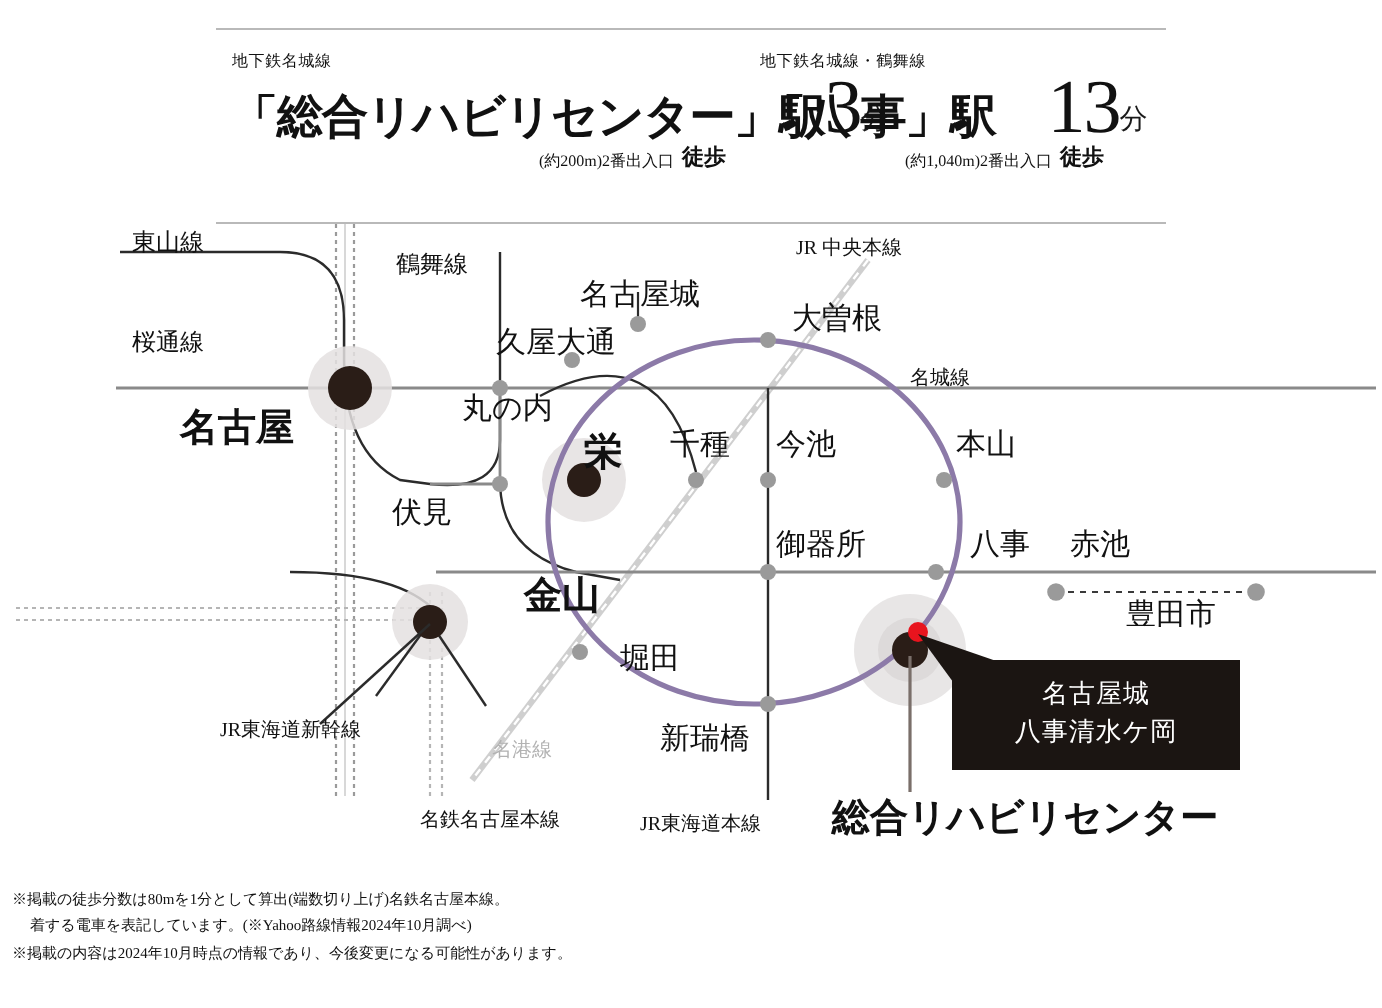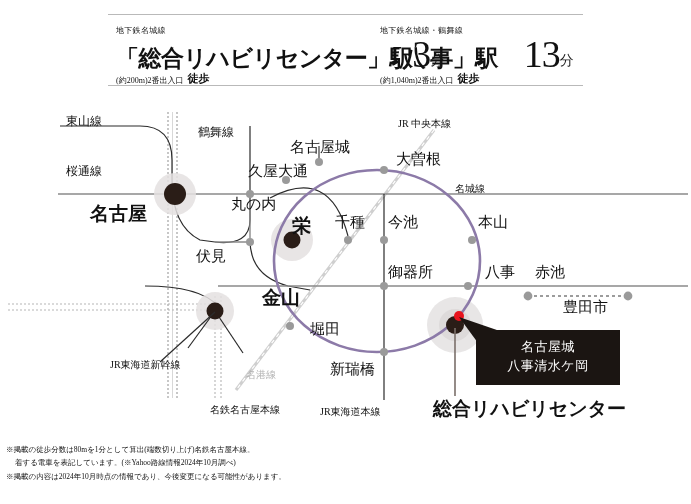--- a/index.html
+++ b/index.html
@@ -6,41 +6,41 @@
   body{
     width:691px;height:504px;
     background:#ffffff;
     font-family:"Liberation Serif","DejaVu Serif",serif;
     color:#1a1a1a;
     overflow:hidden;
     position:relative;
   }
   
   #header{
-    position:absolute;left:108px;top:14px;width:475px;height:72px;
+    position:absolute;left:108px;top:14px;width:475px;height:98px;
     border-top:1px solid #b9b9b9;border-bottom:1px solid #b9b9b9;
     box-sizing:border-box;
   }
   .access-block{position:absolute;}
   .line-name{
     font-size:8px;letter-spacing:0.3px;color:#111;white-space:nowrap;
     font-family:"Liberation Serif","DejaVu Serif",serif;
   }
   .sta-row{display:flex;align-items:flex-end;white-space:nowrap;}
   .sta-name{
     font-size:23px;font-weight:700;letter-spacing:-0.5px;line-height:1;
     color:#111;
   }
   .big-min{
     font-size:38px;font-weight:400;line-height:0.85;letter-spacing:-1px;
     color:#111;
   }
   .min-unit{font-size:14px;font-weight:400;line-height:1;padding-bottom:2px;}
   .detail-row{
-    display:flex;align-items:flex-end;justify-content:flex-start;
+    display:flex;align-items:flex-end;justify-content:flex-end;
     white-space:nowrap;font-size:8px;color:#111;
   }
   .detail-dist{font-size:8px;}
   .detail-walk{font-size:11px;font-weight:700;padding-left:4px;}
 
   
   #map{position:absolute;left:0;top:100px;width:691px;height:340px;}
   #map svg{display:block;}
   .mlabel{
     position:absolute;white-space:nowrap;color:#111;
@@ -224,21 +224,21 @@
   <span class="mlabel line-sm" style="left:398px;top:17px;">JR 中央本線</span>
   <span class="mlabel line-sm" style="left:455px;top:82px;">名城線</span>
   <span class="mlabel line-gray" style="left:246px;top:268px;">名港線</span>
   <span class="mlabel line-sm" style="left:110px;top:258px;">JR東海道新幹線</span>
   <span class="mlabel line-sm" style="left:210px;top:303px;">名鉄名古屋本線</span>
   <span class="mlabel line-sm" style="left:320px;top:305px;">JR東海道本線</span>
 
   <span class="mlabel sta-lg" style="left:90px;top:101px;">名古屋</span>
   <span class="mlabel sta-lg" style="left:292px;top:113px;">栄</span>
   <span class="mlabel sta-lg" style="left:262px;top:185px;">金山</span>
-  <span class="mlabel sta-lg" style="left:433px;top:296px;">総合リハビリセンター</span>
+  <span class="mlabel sta-lg" style="left:416px;top:296px;">総合リハビリセンター</span>
 
   <span class="mlabel sta-md" style="left:248px;top:62px;">久屋大通</span>
   <span class="mlabel sta-md" style="left:231px;top:95px;">丸の内</span>
   <span class="mlabel sta-md" style="left:196px;top:147px;">伏見</span>
   <span class="mlabel sta-md" style="left:290px;top:38px;">名古屋城</span>
   <span class="mlabel sta-md" style="left:396px;top:50px;">大曽根</span>
   <span class="mlabel sta-md" style="left:335px;top:113px;">千種</span>
   <span class="mlabel sta-md" style="left:388px;top:113px;">今池</span>
   <span class="mlabel sta-md" style="left:478px;top:113px;">本山</span>
   <span class="mlabel sta-md" style="left:388px;top:163px;">御器所</span>

